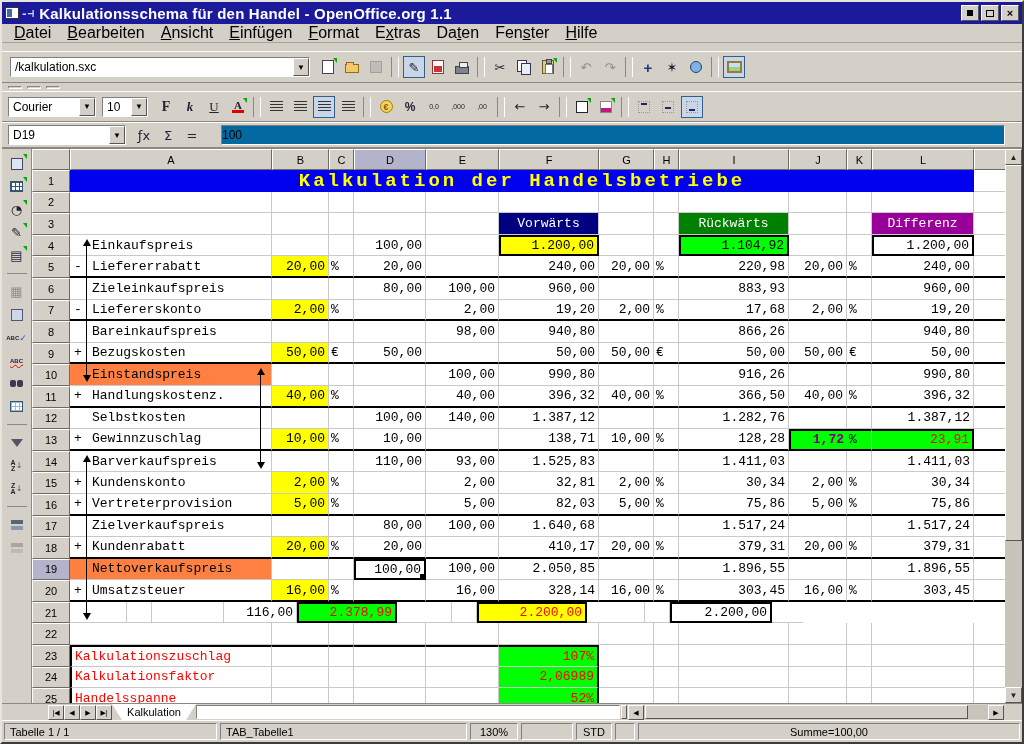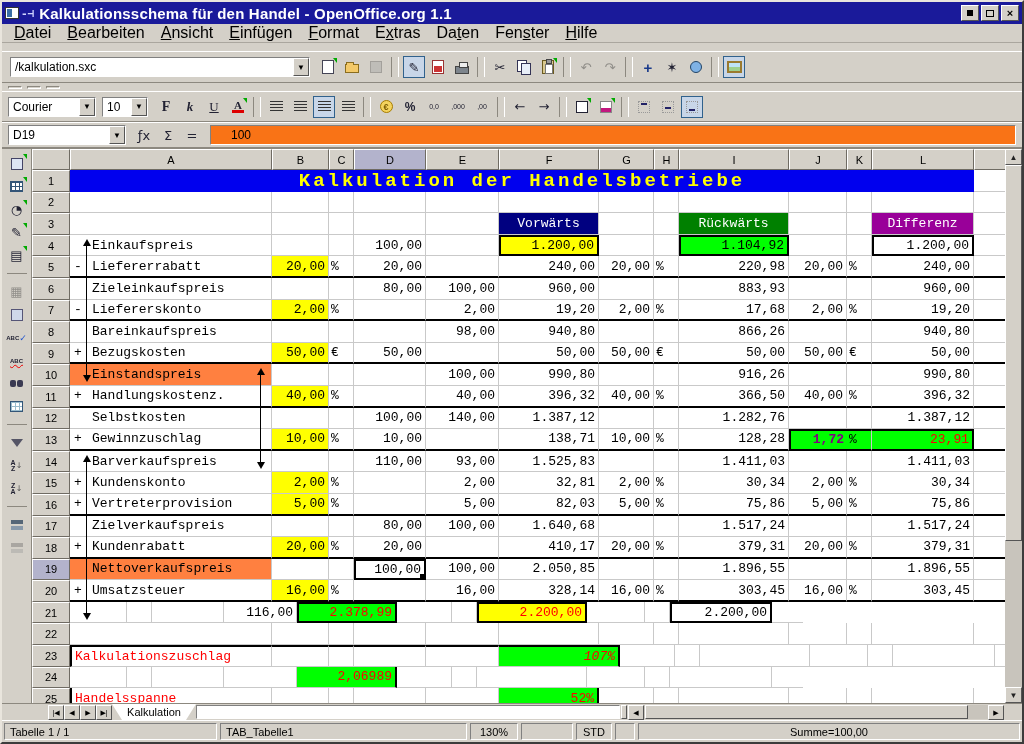--- a/index.html
+++ b/index.html
@@ -35,21 +35,21 @@
   .gi{display:flex;align-items:center;justify-content:center;font:13px "DejaVu Sans",sans-serif;color:#223;}
   .ddt{position:absolute;right:1px;top:1px;width:0;height:0;border-left:4px solid transparent;border-top:5px solid #0a0;}
   
   .combo{height:20px;background:#fff;border:1px solid;border-color:#808080 #fff #fff #808080;display:flex;align-items:center;margin-right:6px;}
   .combo .cval{flex:1;padding:0 4px;font-size:12px;white-space:nowrap;overflow:hidden;}
   .combo .cbtn{width:16px;height:100%;background:#d4d0c8;border:1px solid;border-color:#fff #555 #555 #fff;font-size:8px;display:flex;align-items:center;justify-content:center;flex:none;}
   .urlcombo{width:300px;}
   .fontcombo{width:88px;}
   .sizecombo{width:46px;}
   .namebox{width:118px;}
-  .fml-input{flex:1;height:20px;background:#f97316;border:1px solid;border-color:#808080 #fff #fff #808080;font-size:12px;padding:2px 20px;margin:0 6px;}
+  .fml-input{flex:1;height:20px;background:#0369a1;border:1px solid;border-color:#808080 #fff #fff #808080;font-size:12px;padding:2px 0;margin:0 17px;}
   
   .g-bold{font:bold 14px "Liberation Serif",serif;}
   .g-ital{font:italic bold 13px "Liberation Serif",serif;}
   .g-und{font:13px "Liberation Serif",serif;text-decoration:underline;}
   .g-nav{font:bold 15px "Liberation Sans",sans-serif;color:#1a3a8a;}
   .g-pct{font:bold 12px "Liberation Sans",sans-serif;}
   .t7{font:7px "Liberation Sans",sans-serif;color:#223;}
   .t6{font:bold 6px "Liberation Sans",sans-serif;letter-spacing:0;}
   .wred{text-decoration:underline wavy #e00 1px;}
   .ck{color:#2255cc;font:bold 9px "DejaVu Sans",sans-serif;}
@@ -801,31 +801,32 @@
             <div class="cell" style="width: 102px;"></div>
             <div class="cell fillc" style="width: 31px;"></div>
           </div>
           <div class="row">
             <div class="rowhdr">23</div>
             <div class="cell lab fr bt bl ni" style="width: 202px;">Kalkulationszuschlag</div>
             <div class="cell bt" style="width: 57px;"></div>
             <div class="cell bt" style="width: 25px;"></div>
             <div class="cell bt" style="width: 72px;"></div>
             <div class="cell bt" style="width: 73px;"></div>
-            <div class="cell num bgn fr bt br" style="width: 121px; font-style: italic;">107%</div>
+            <div class="cell num bgn fr bt br" style="width: 100px;">107%</div>
             <div class="cell" style="width: 55px;"></div>
             <div class="cell" style="width: 25px;"></div>
             <div class="cell" style="width: 110px;"></div>
             <div class="cell" style="width: 58px;"></div>
             <div class="cell" style="width: 25px;"></div>
             <div class="cell" style="width: 102px;"></div>
             <div class="cell fillc" style="width: 31px;"></div>
           </div>
           <div class="row">
             <div class="rowhdr">24</div>
+            <div class="cell lab fr bl ni" style="width: 202px;">Kalkulationsfaktor</div>
             <div class="cell" style="width: 57px;"></div>
             <div class="cell" style="width: 25px;"></div>
             <div class="cell" style="width: 72px;"></div>
             <div class="cell" style="width: 73px;"></div>
             <div class="cell num bgn fr br" style="width: 100px;">2,06989</div>
             <div class="cell" style="width: 55px;"></div>
             <div class="cell" style="width: 25px;"></div>
             <div class="cell" style="width: 110px;"></div>
             <div class="cell" style="width: 58px;"></div>
             <div class="cell" style="width: 25px;"></div>

